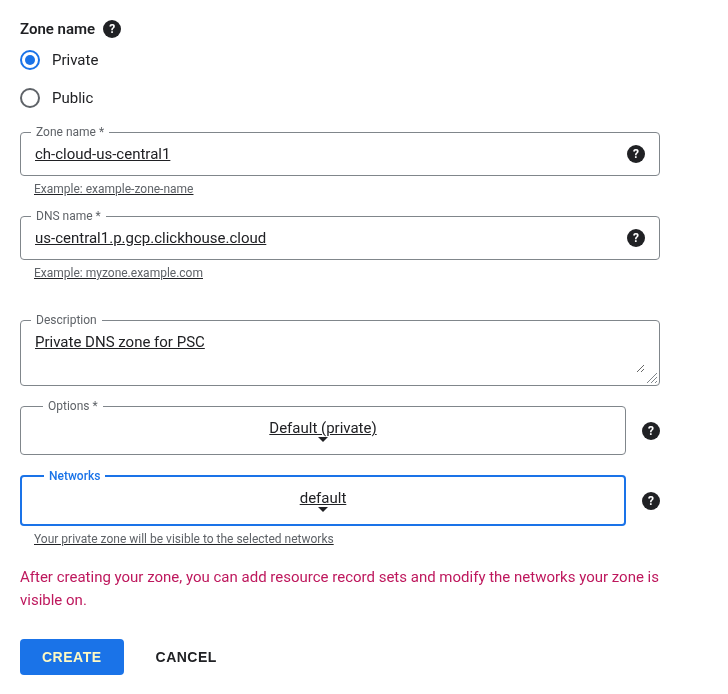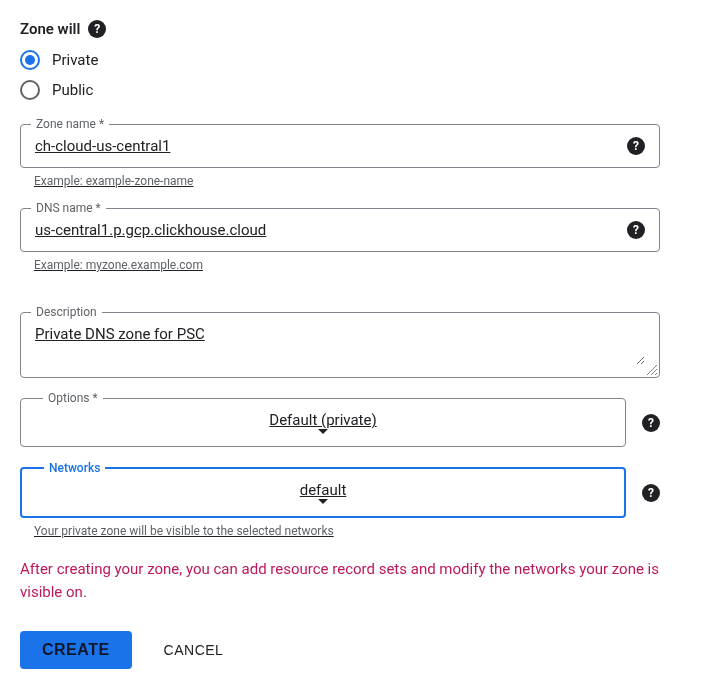--- a/index.html
+++ b/index.html
@@ -33,21 +33,21 @@
       display: inline-flex;
       align-items: center;
       justify-content: center;
       font-size: 12px;
       font-weight: bold;
       cursor: pointer;
     }
     .radio-group {
       display: flex;
       flex-direction: column;
-      gap: 10px;
+      gap: 18px;
       margin-bottom: 24px;
     }
     .radio-option {
       display: flex;
       align-items: center;
       gap: 12px;
       cursor: pointer;
     }
     .radio-outer {
       width: 20px;
@@ -174,36 +174,36 @@
       line-height: 1.5;
       width: 680px;
     }
     .button-row {
       display: flex;
       gap: 24px;
       align-items: center;
     }
     .btn-primary {
       background: #1a73e8;
-      color: #0f172a;
+      color: #fef9c3;
       border: none;
       padding: 10px 22px;
-      font-size: 16px;
+      font-size: 14px;
       font-weight: 600;
       letter-spacing: 0.5px;
       border-radius: 4px;
       cursor: pointer;
     }
     .btn-secondary {
       background: transparent;
       color: #202124;
       border: none;
       padding: 10px 8px;
       font-size: 14px;
-      font-weight: 400;
+      font-weight: 700;
       letter-spacing: 0.5px;
       cursor: pointer;
     }
     .textarea-wrapper {
       position: relative;
       border: 1px solid #80868b;
       border-radius: 4px;
       margin-top: 40px;
     }
     .textarea-content {
@@ -216,21 +216,21 @@
       right: 2px;
       width: 12px;
       height: 12px;
       pointer-events: none;
     }
   </style>
 </head>
 <body>
 
 <div class="section-header">
-  <span class="section-header-label">Zone will</span>
+  <span class="section-header-label">Zone name</span>
   <span class="help-icon">?</span>
 </div>
 
 <div class="radio-group">
   <div class="radio-option">
     <span class="radio-outer selected">
       <span class="radio-inner"></span>
     </span>
     <span class="radio-label">Private</span>
   </div>

